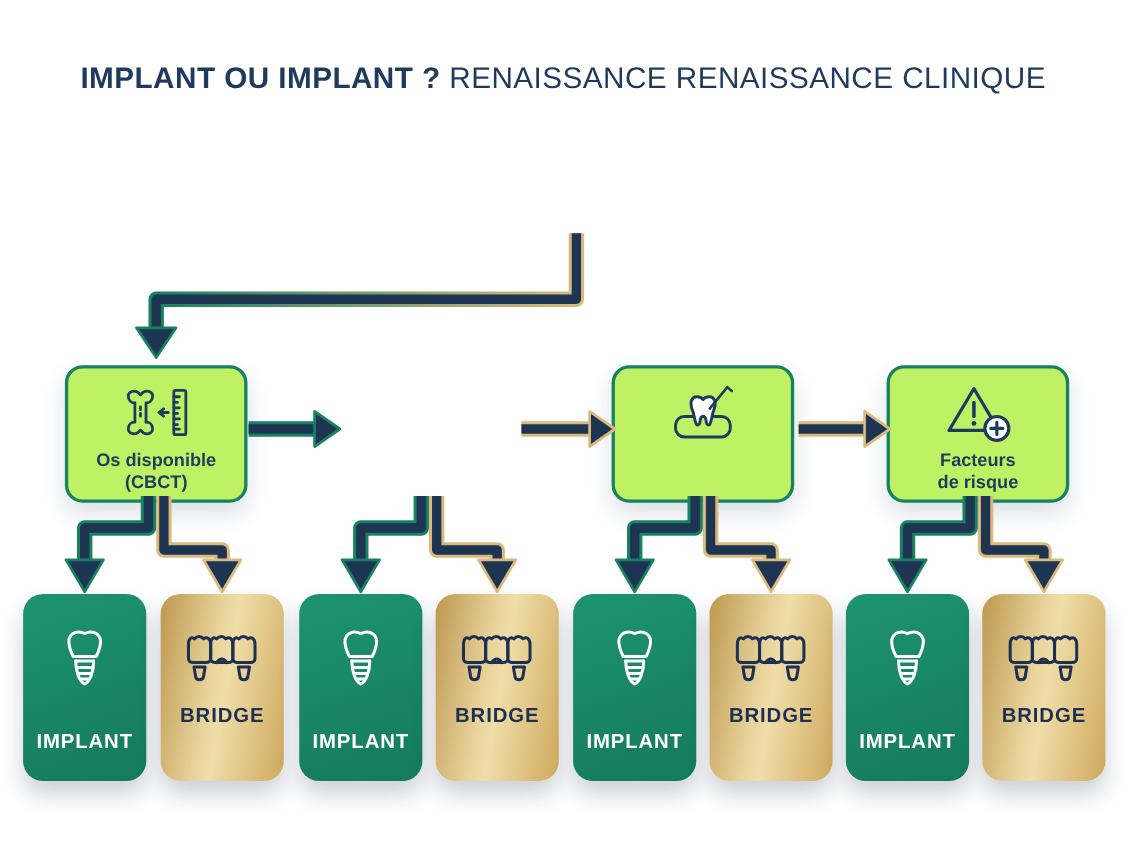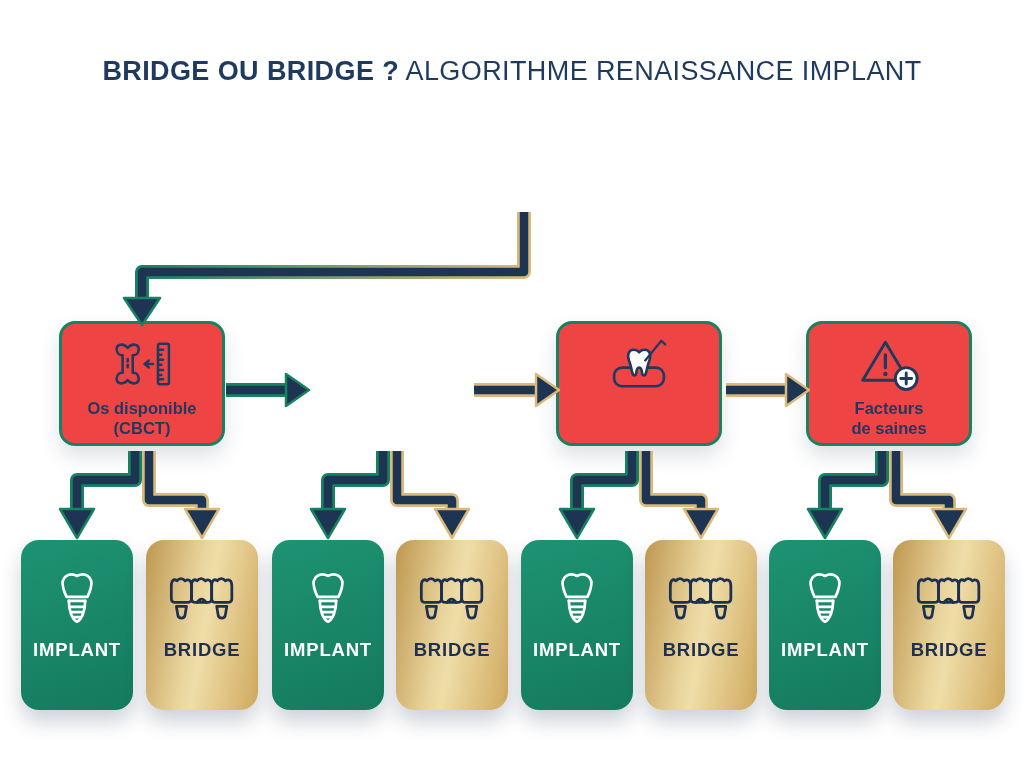--- a/index.html
+++ b/index.html
@@ -14,33 +14,33 @@
   
   .pill-outer{position:absolute;left:375px;top:140px;width:295px;height:90px;box-sizing:border-box;
               border:3px solid #16825f;border-radius:46px;background:#fff;z-index:2;
               box-shadow:0 12px 22px rgba(30,52,83,.18);}
   .pill-inner{position:absolute;inset:7px;background:#223a5e;border-radius:40px;
               display:flex;align-items:center;justify-content:center;gap:13px;}
   .pill-icon svg{height:44px;width:auto;display:block;}
   .pill-label{color:#fff;font-size:21px;font-weight:700;letter-spacing:.3px;}
 
   
-  .dbox{position:absolute;top:321px;width:166px;height:125px;box-sizing:border-box;
-        background:#ef4444;border:3px solid #16825f;border-radius:16px;z-index:2;
+  .dbox{position:absolute;top:332px;width:166px;height:125px;box-sizing:border-box;
+        background:#bef264;border:3px solid #16825f;border-radius:16px;z-index:2;
         display:flex;flex-direction:column;align-items:center;padding-top:11px;
         box-shadow:0 10px 20px rgba(30,52,83,.15);}
   .dbox-icon svg{height:58px;width:auto;display:block;}
   .dbox-label{margin-top:5px;color:#1e3a5f;font-weight:700;font-size:16.5px;line-height:1.22;
               text-align:center;white-space:pre-line;}
 
   
   .card{position:absolute;top:540px;width:112px;height:170px;box-sizing:border-box;border-radius:18px;
         display:flex;flex-direction:column;align-items:center;padding-top:26px;z-index:2;
         box-shadow:0 12px 20px rgba(30,52,83,.22);}
-  .card.implant{background:linear-gradient(160deg,#1d9372 0%,#157a5d 100%);}
+  .card.implant{background:linear-gradient(160deg,#1d9372 0%,#157a5d 100%);gap:24px;}
   .card.bridge{background:linear-gradient(100deg,#bd9750 0%,#e9d49c 42%,#efdda8 52%,#cfa95e 100%);}
   .card-icon svg{height:58px;width:auto;display:block;}
   .card-label{margin-top:15px;font-weight:800;font-size:18.5px;letter-spacing:.8px;}
   .card.implant .card-label{color:#ffffff;}
   .card.bridge .card-label{color:#1e3050;}
 
   
   .connectors{position:absolute;left:0;top:0;width:1024px;height:768px;z-index:3;pointer-events:none;}
   .connectors path.shaft-outer{fill:none;stroke-width:14;stroke-linejoin:round;stroke-linecap:butt;}
   .connectors path.shaft-inner{fill:none;stroke:#1e3453;stroke-width:8.5;stroke-linejoin:round;stroke-linecap:butt;}
@@ -112,21 +112,21 @@
         <circle cx="30" cy="43" r="2.4" fill="currentColor" stroke="none"></circle>
         <circle cx="53" cy="48" r="12" fill="#ffffff"></circle>
         <path d="M53 42 L53 54 M47 48 L59 48"></path>
       </g>
     </symbol>
   </defs>
 </svg>
 
 <div class="canvas">
 
-  <h1 class="title"><span class="b">BRIDGE OU BRIDGE ?</span><span> </span><span>ALGORITHME RENAISSANCE IMPLANT</span></h1>
+  <h1 class="title"><span class="b">IMPLANT OU IMPLANT ?</span><span> </span><span>RENAISSANCE RENAISSANCE CLINIQUE</span></h1>
 
 
   <div class="dbox" style="left:59px">
     <span class="dbox-icon" style="color:#1e3a5f">
       <svg viewBox="0 0 76 68" width="64" height="58">
           <use href="#ic-bone-ruler"></use>
         </svg>
       </span>
     <div class="dbox-label">Os disponible
 (CBCT)</div>
@@ -138,21 +138,21 @@
         </svg>
       </span>
   </div>
   <div class="dbox" style="left:806px">
     <span class="dbox-icon" style="color:#1e3a5f">
       <svg viewBox="0 0 68 64" width="62" height="58">
           <use href="#ic-risk"></use>
         </svg>
       </span>
     <div class="dbox-label">Facteurs
-de saines</div>
+de risque</div>
   </div>
 
   <div class="card implant" style="left:21px">
     <span class="card-icon" style="color:#ffffff">
       <svg viewBox="0 0 64 64" width="58" height="58">
           <use href="#ic-implant"></use>
         </svg>
       </span>
     <div class="card-label">IMPLANT</div>
   </div>

